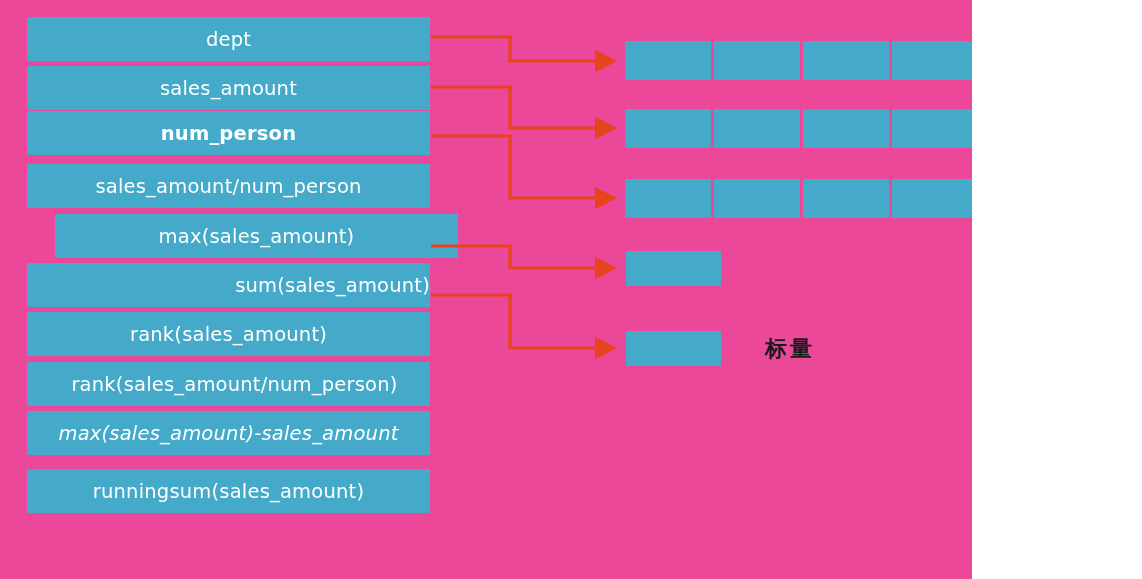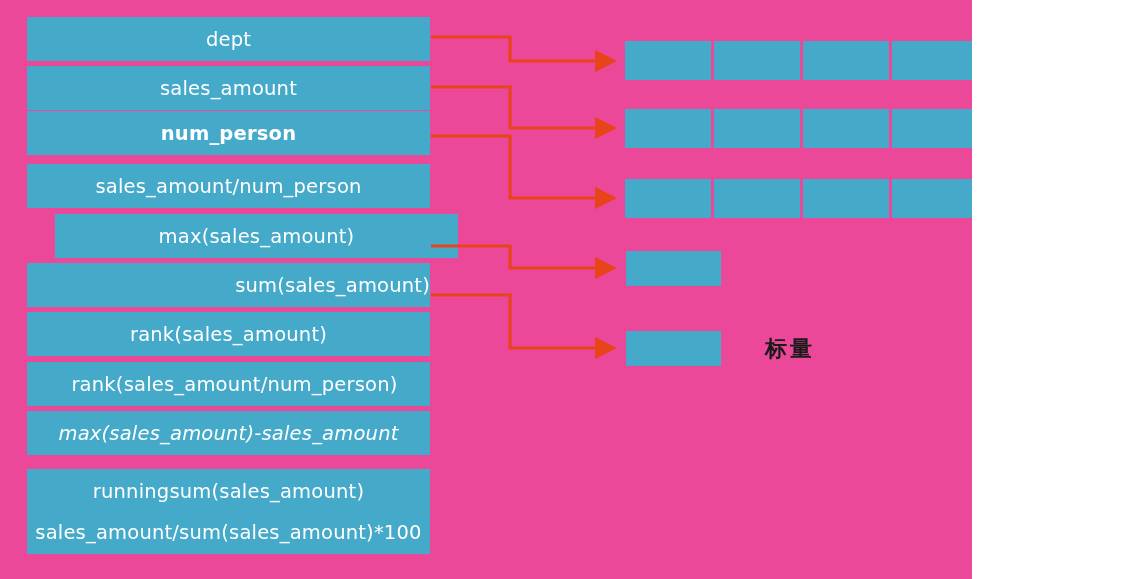--- a/index.html
+++ b/index.html
@@ -115,23 +115,20 @@
       </div>
     <div class="expr-row" style="top:345px;padding-left:12px;">
         <span>rank(sales_amount/num_person)</span>
       </div>
     <div class="expr-row" style="top:394px;font-style:italic;">
         <span>max(sales_amount)-sales_amount</span>
       </div>
     <div class="expr-row" style="top:432px;margin-top:20px;">
         <span>runningsum(sales_amount)</span>
       </div>
-    <div class="expr-row" style="top:493px;">
-        <span>sales_amount/sum(sales_amount)*100</span>
-      </div>
   </div>
 
   <svg id="connectors" viewBox="0 0 1142 579" xmlns="http://www.w3.org/2000/svg">
     <defs>
       <marker id="arrowhead" markerWidth="7" markerHeight="7" refX="6" refY="3.5" orient="auto" markerUnits="strokeWidth">
         <path d="M0,0 L7,3.5 L0,7 z" fill="#E8441B"></path>
       </marker>
     </defs>
     <g fill="none" stroke="#E8441B" stroke-width="3.2" marker-end="url(#arrowhead)">
 

